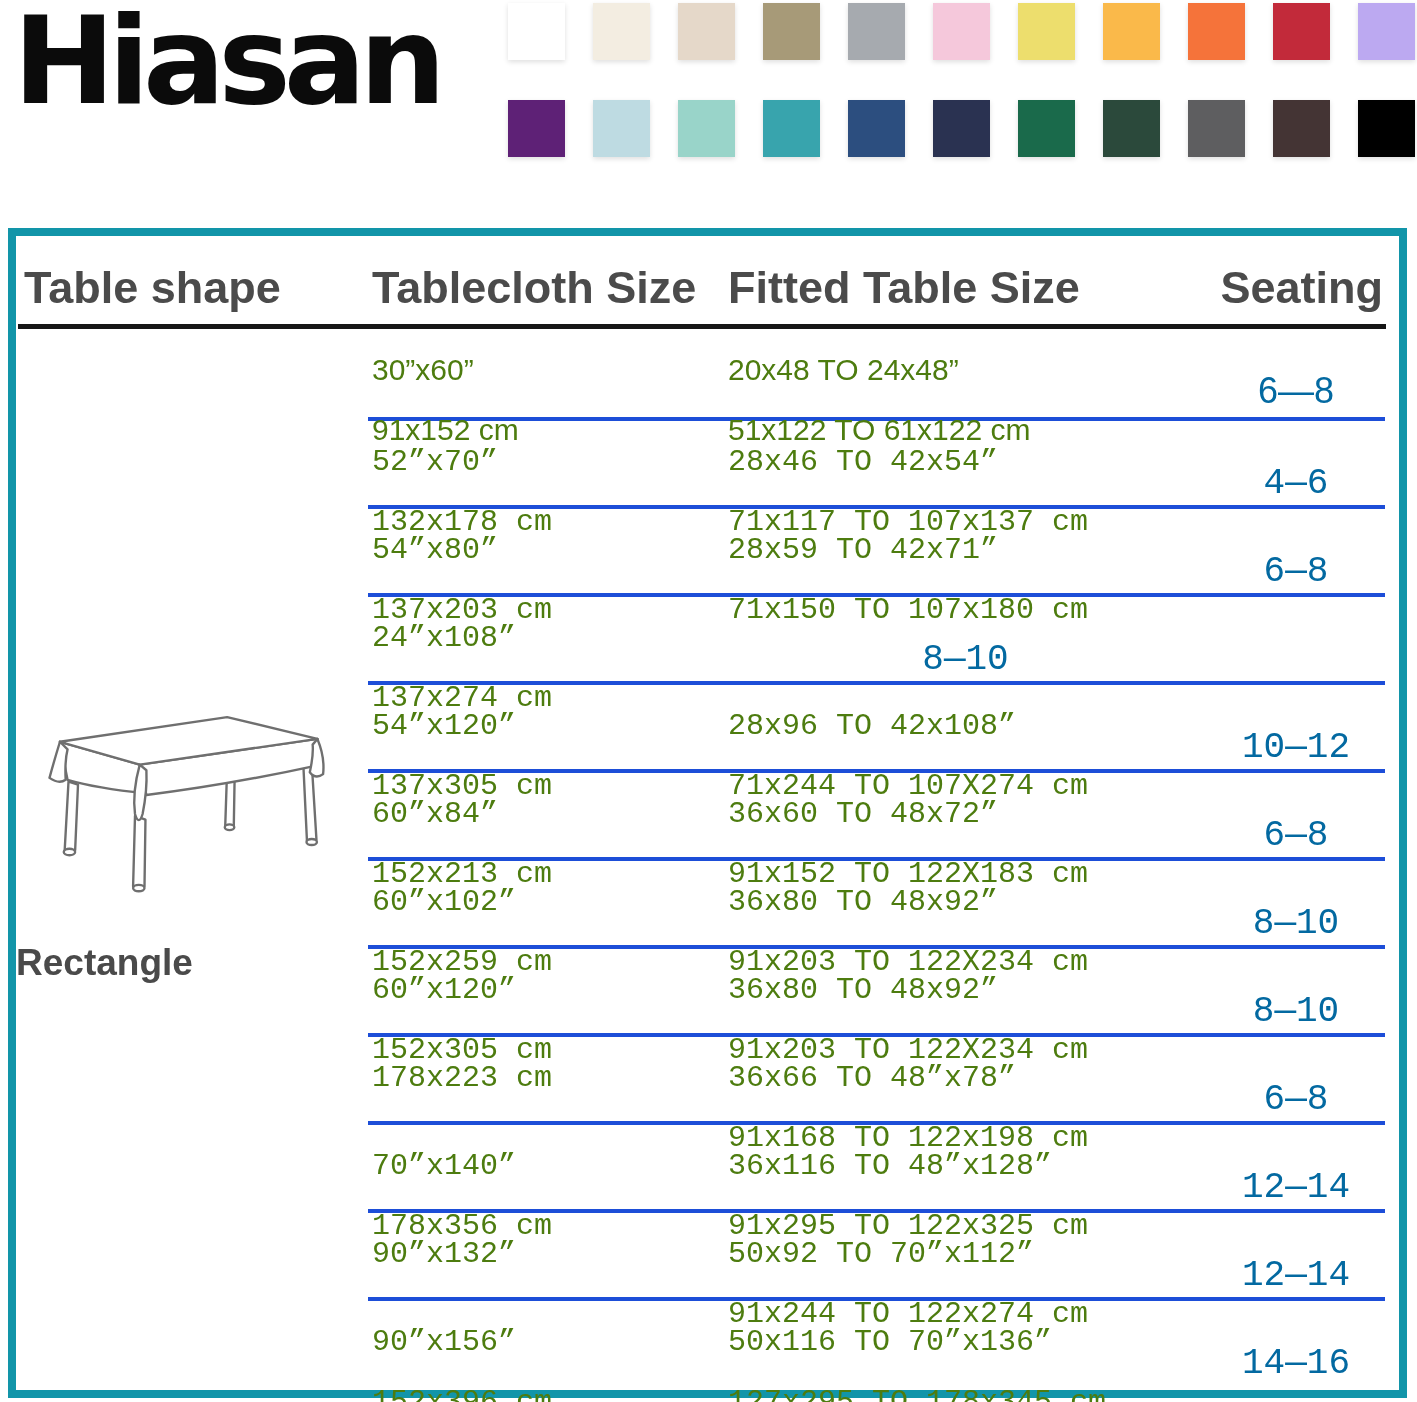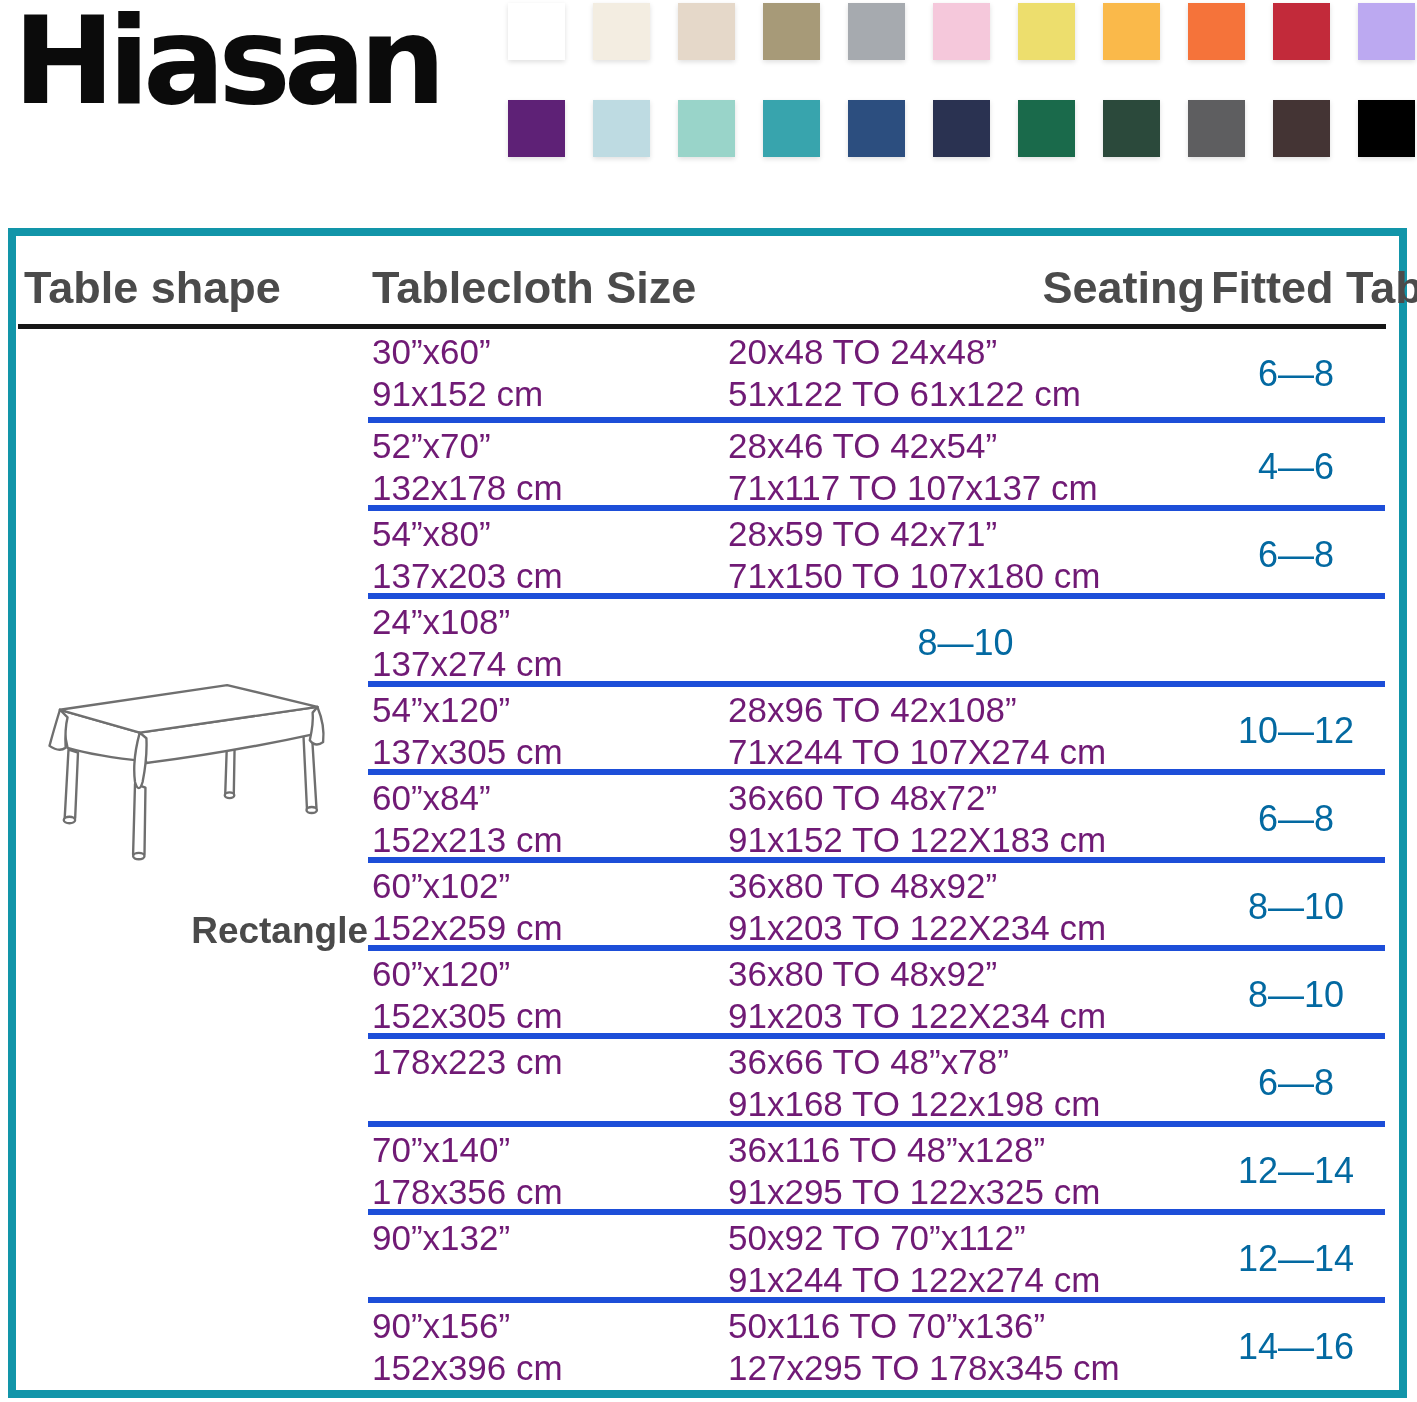--- a/index.html
+++ b/index.html
@@ -39,32 +39,32 @@
   .chart-header .hcell.shape{padding-left:6px;}
   .chart-header .hcell.seat{text-align:right;padding-left:0;padding-right:2px;}
   .header-rule{height:5px;background:#161616;margin:0 13px 0 2px;}
   
   .rows{margin:0 14px 0 2px;}
   .row{
     margin-left:350px;height:88px;box-sizing:border-box;
     display:grid;grid-template-columns:356px 1fr 178px;
     padding-top:2px;
   }
-  .row + .row{border-top:6px solid #1d4ed8;}
+  .row + .row{border-top:4px solid #1d4ed8;font-family:Liberation Mono, monospace;}
   .cell{padding-left:4px;}
   .line{
-    font-size:35px;line-height:42px;color:#701a75;white-space:nowrap;
+    font-size:30px;line-height:42px;color:#4d7c0f;white-space:nowrap;margin-top:18px;
   }
   .cell.seat{
     display:flex;align-items:center;justify-content:center;
     font-size:36px;color:#0369a1;padding-left:0;
   }
   
   .shape-area{
-    position:absolute;left:0;top:424px;width:352px;text-align:right;
+    position:absolute;left:0;top:456px;width:352px;text-align:left;
   }
   .shape-area svg{display:block;margin:0 auto;}
   .shape-label{
     margin-top:26px;font-size:37px;font-weight:bold;color:#4a4a4a;
   }
 </style>
 </head>
 <body>
 
 <div class="page">
@@ -98,22 +98,22 @@
         <div class="swatch" style="background-color: rgb(68, 52, 52);"></div>
         <div class="swatch" style="background-color: rgb(0, 0, 0);"></div>
       </div>
   </div>
 
   <div class="size-chart">
 
     <div class="chart-header">
       <div class="hcell shape">Table shape</div>
       <div class="hcell">Tablecloth Size</div>
+      <div class="hcell">Fitted Table Size</div>
       <div class="hcell seat">Seating</div>
-      <div class="hcell">Fitted Table Size</div>
     </div>
 
     <div class="header-rule"></div>
 
     <div class="rows">
   <div class="row">
     <div class="cell cloth">
       <div class="line">30”x60”</div>
       <div class="line">91x152 cm</div>
     </div>

